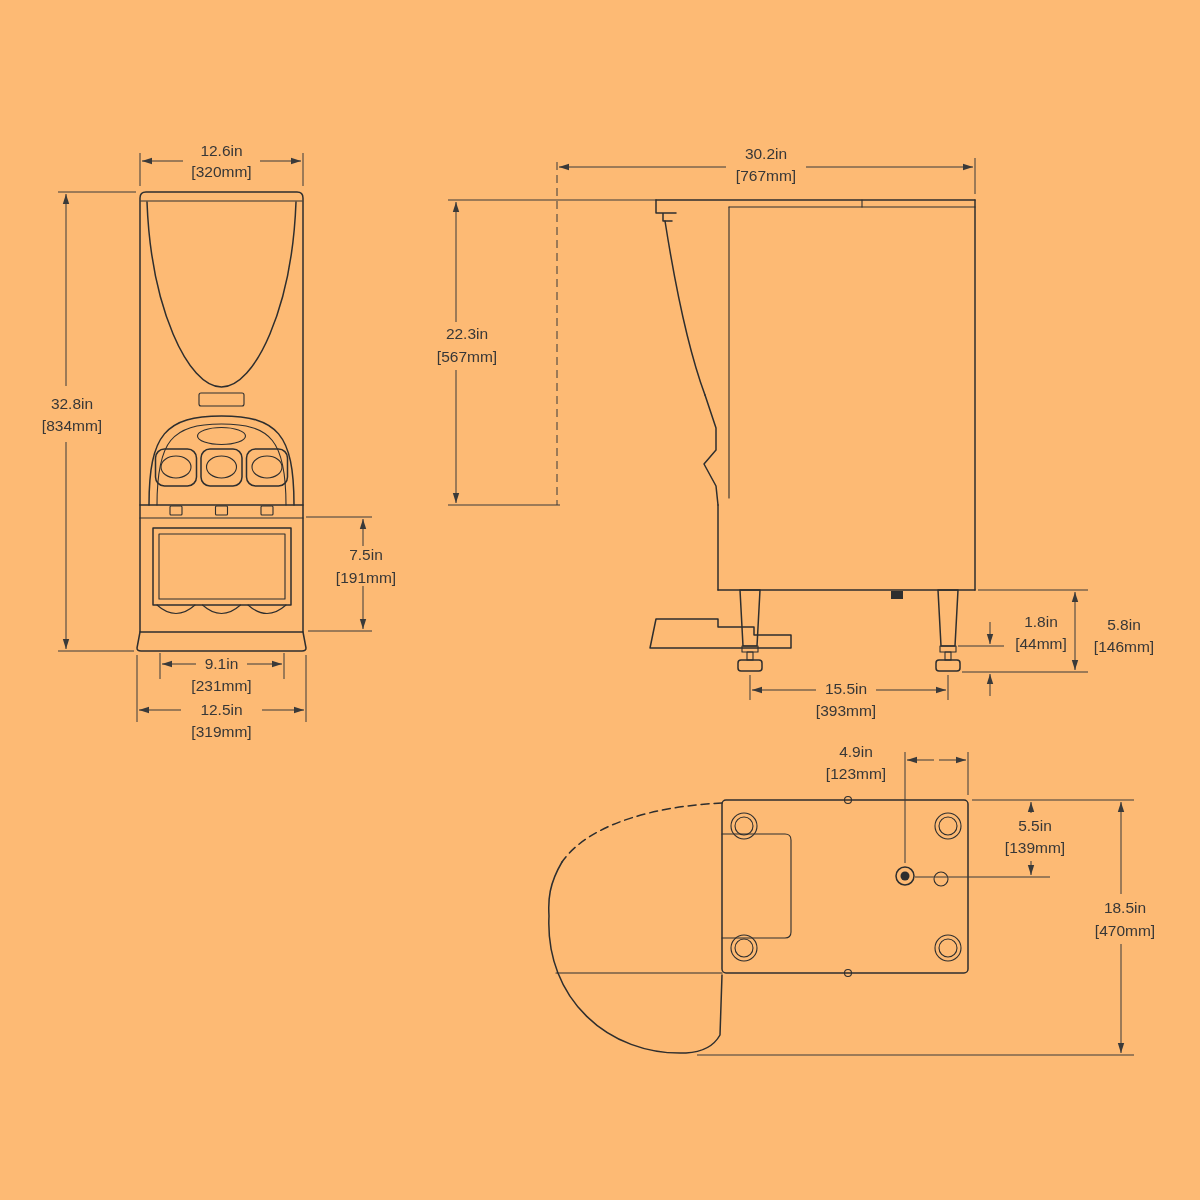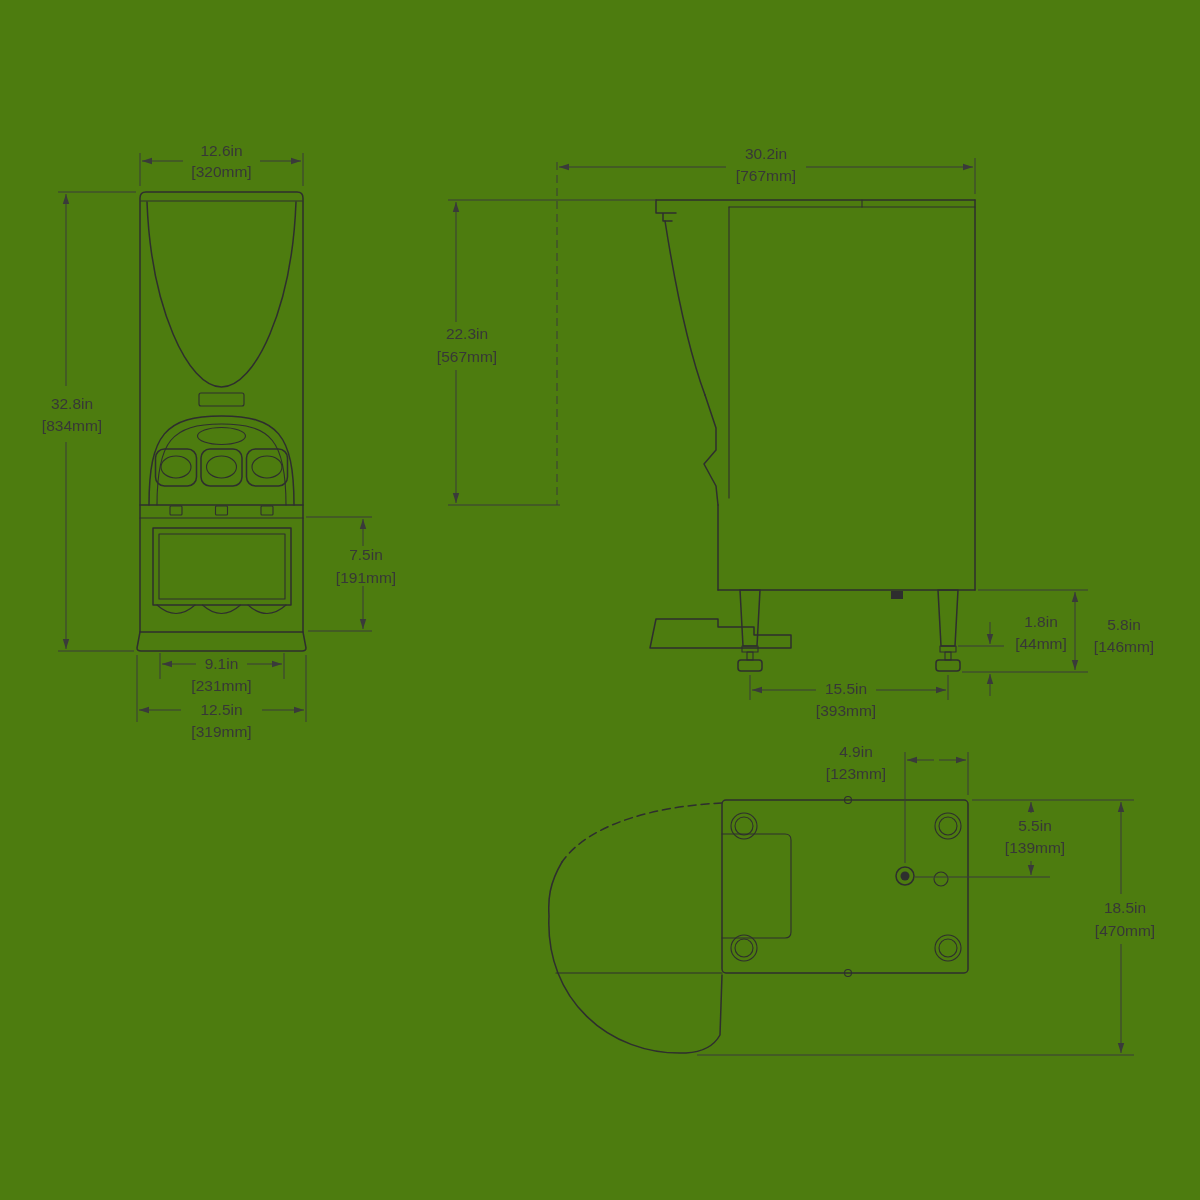--- a/index.html
+++ b/index.html
@@ -1,16 +1,16 @@
 <!DOCTYPE html>
 <html><head>
 <meta charset="utf-8">
 <style>
   html,body{margin:0;padding:0;background:#fff;}
-  .canvas{width:1200px;height:1200px;background:#4d7c0f;position:relative;overflow:hidden;}
+  .canvas{width:1200px;height:1200px;background:#fdba74;position:relative;overflow:hidden;}
   svg{display:block;}
   .ol{fill:none;stroke:#2e2e2e;stroke-width:1.5;stroke-linejoin:round;stroke-linecap:round;}
   .ol2{fill:none;stroke:#2e2e2e;stroke-width:1.1;stroke-linejoin:round;stroke-linecap:round;}
   .fillp{fill:#2e2e2e;stroke:none;}
   .dl{fill:none;stroke:#3a3a3a;stroke-width:1;}
   .dsh{stroke-dasharray:8 5;}
   .dim{font-family:"Liberation Sans","DejaVu Sans",sans-serif;font-size:15.5px;fill:#373737;text-anchor:middle;}
 </style>
 </head>
 <body>

